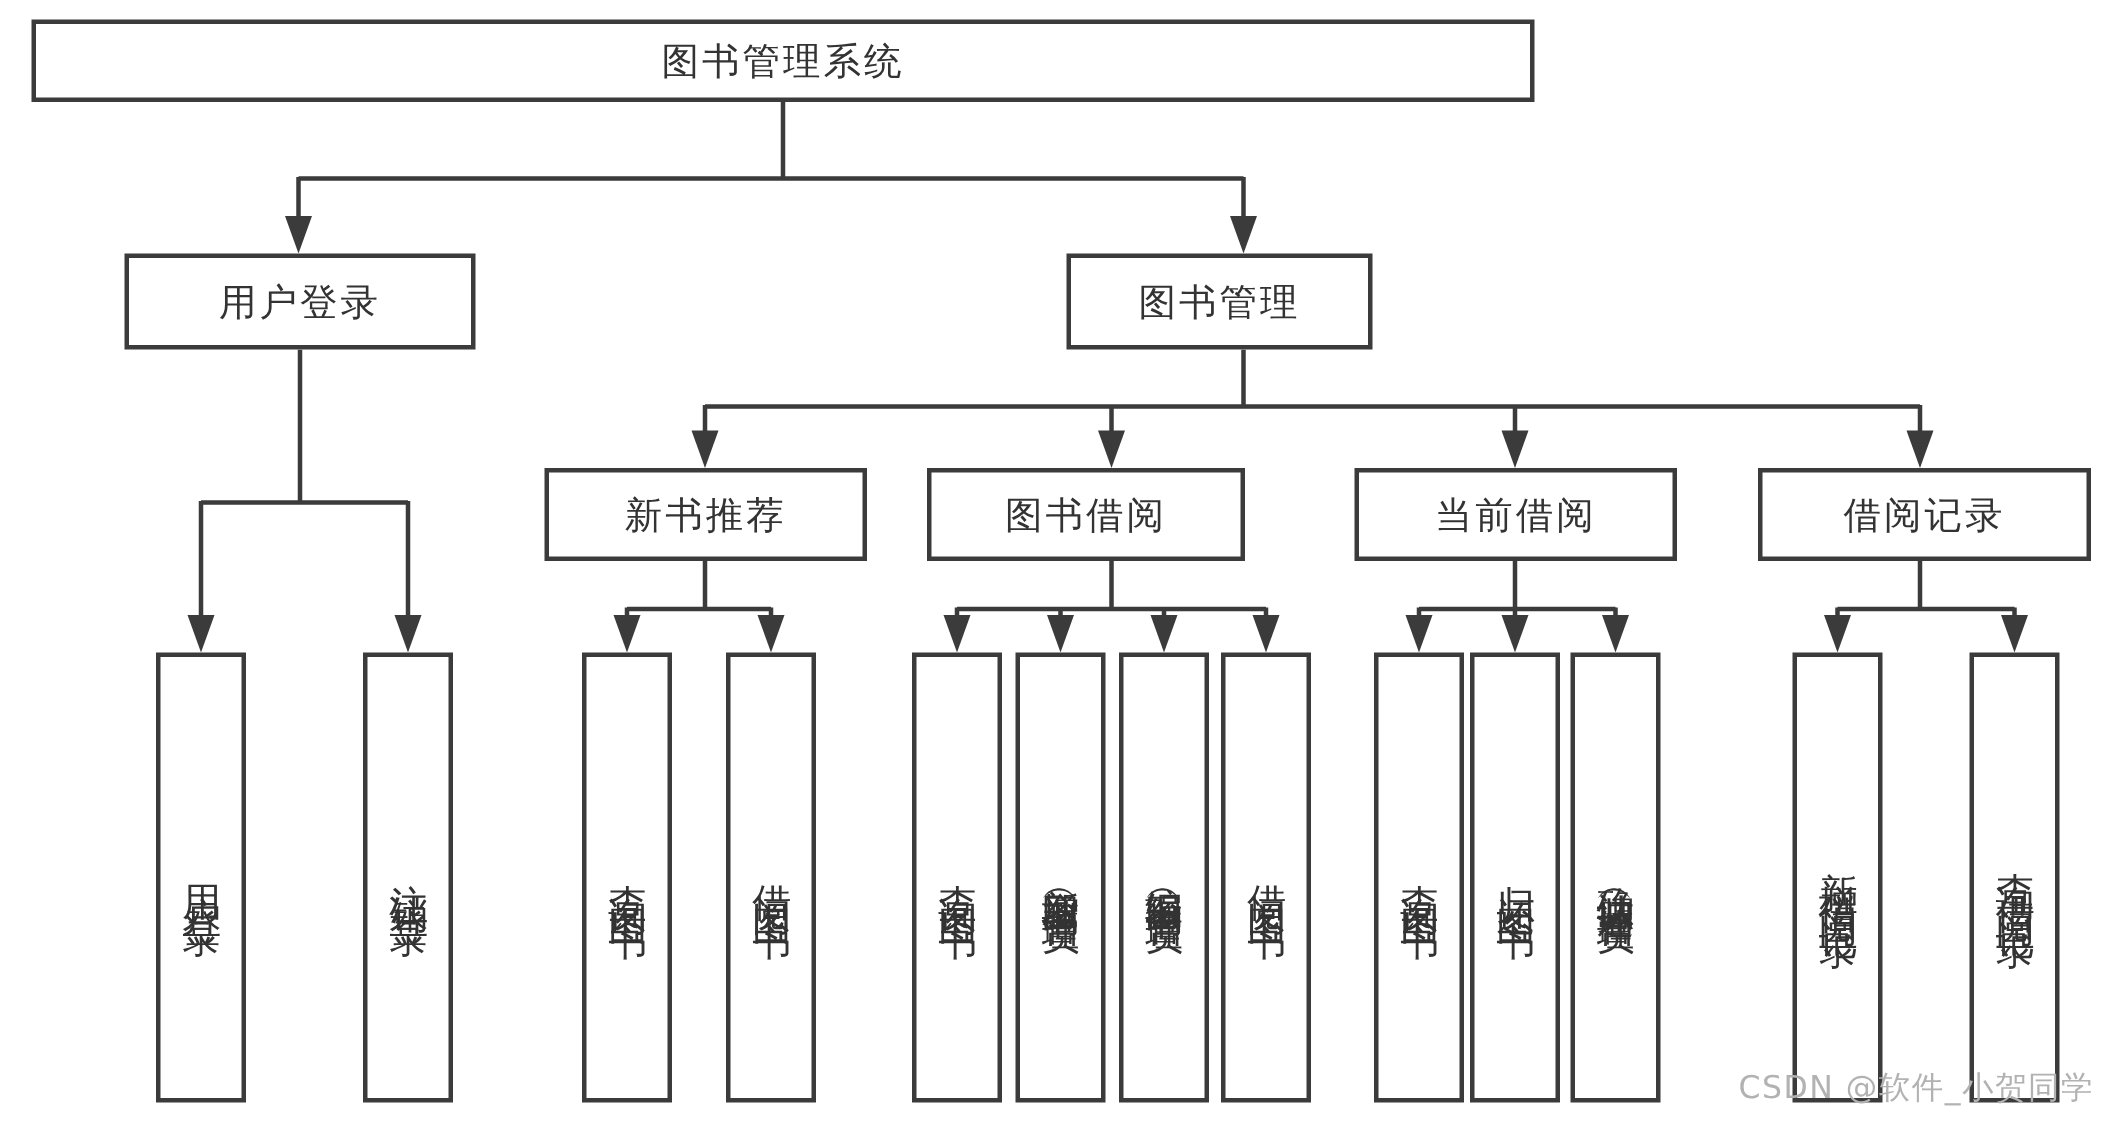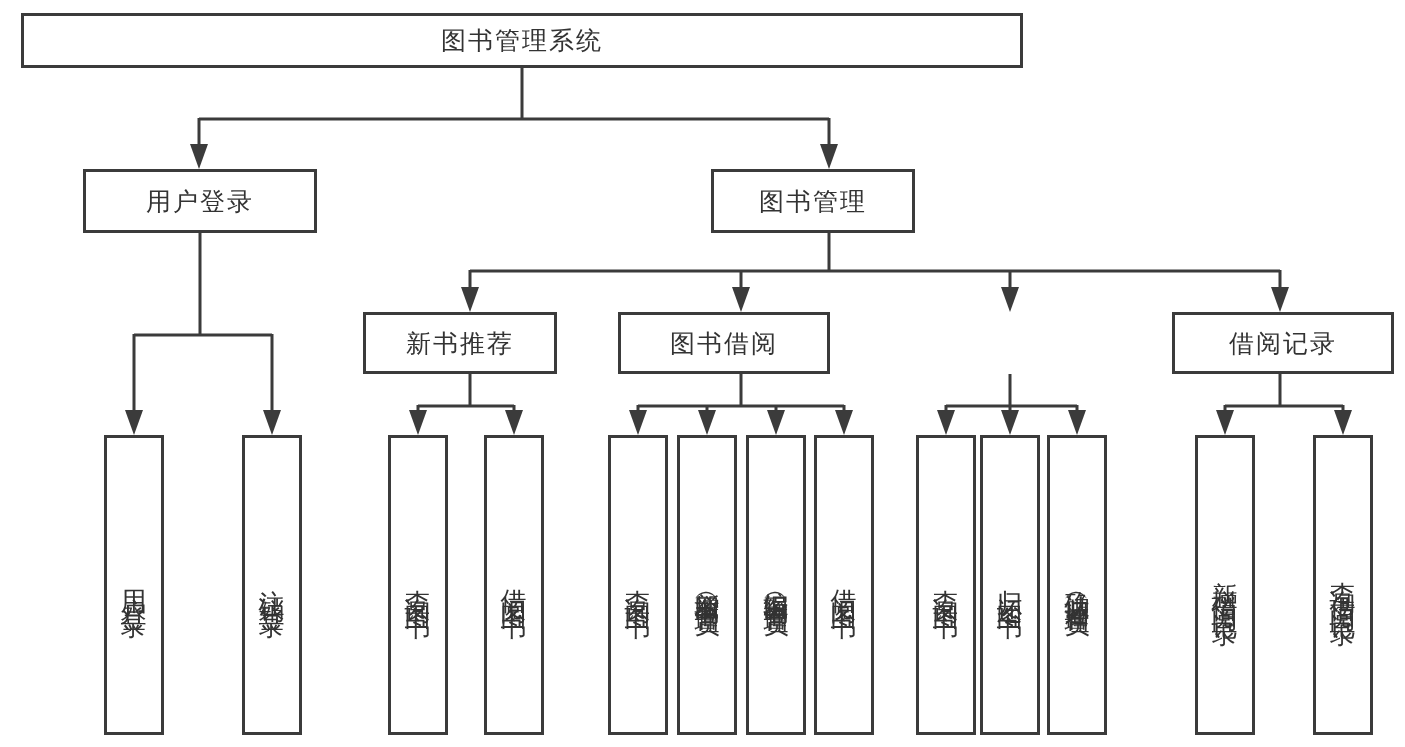--- a/index.html
+++ b/index.html
@@ -30,21 +30,21 @@
     display: flex;
     align-items: center;
     justify-content: center;
     color: #333333;
     z-index: 2;
   }
   .h-node { font-size: 25px; letter-spacing: 2px; white-space: nowrap; }
   .root-node    { left: 21px;   top: 13px;  width: 1002px; height: 55px; }
   .login-node   { left: 83px;   top: 169px; width: 234px;  height: 64px; }
   .mgmt-node    { left: 711px;  top: 169px; width: 204px;  height: 64px; }
-  .l3-recommend { left: 363px;  top: 312px; width: 194px;  height: 62px; }
+  .l3-recommend { left: 363px;  top: 312px; width: 215px;  height: 62px; }
   .l3-borrow    { left: 618px;  top: 312px; width: 212px;  height: 62px; }
   .l3-current   { left: 903px;  top: 312px; width: 215px;  height: 62px; }
   .l3-records   { left: 1172px; top: 312px; width: 222px;  height: 62px; }
 
   .leaf {
     top: 435px;
     height: 300px;
     width: 60px;
     font-size: 26px;
   }
@@ -137,20 +137,23 @@
   <div class="node h-node mgmt-node">
     <span>图书管理</span>
   </div>
 
   <div class="node h-node l3-recommend">
     <span>新书推荐</span>
   </div>
   <div class="node h-node l3-borrow">
     <span>图书借阅</span>
   </div>
+  <div class="node h-node l3-current">
+    <span>当前借阅</span>
+  </div>
   <div class="node h-node l3-records">
     <span>借阅记录</span>
   </div>
 
   <div class="node leaf leaf-g1a">
     <span class="v-text">用户登录</span>
   </div>
   <div class="node leaf leaf-g1b">
     <span class="v-text">注销登录</span>
   </div>
@@ -185,14 +188,15 @@
     <span class="v-text">确认归还（管理员）</span>
   </div>
 
   <div class="node leaf leaf-g5a">
     <span class="v-text">新增借阅记录</span>
   </div>
   <div class="node leaf leaf-g5b">
     <span class="v-text">查询借阅记录</span>
   </div>
 
+  <div class="watermark">CSDN @软件_小贺同学</div>
 
 </div>
 
 </body></html>

